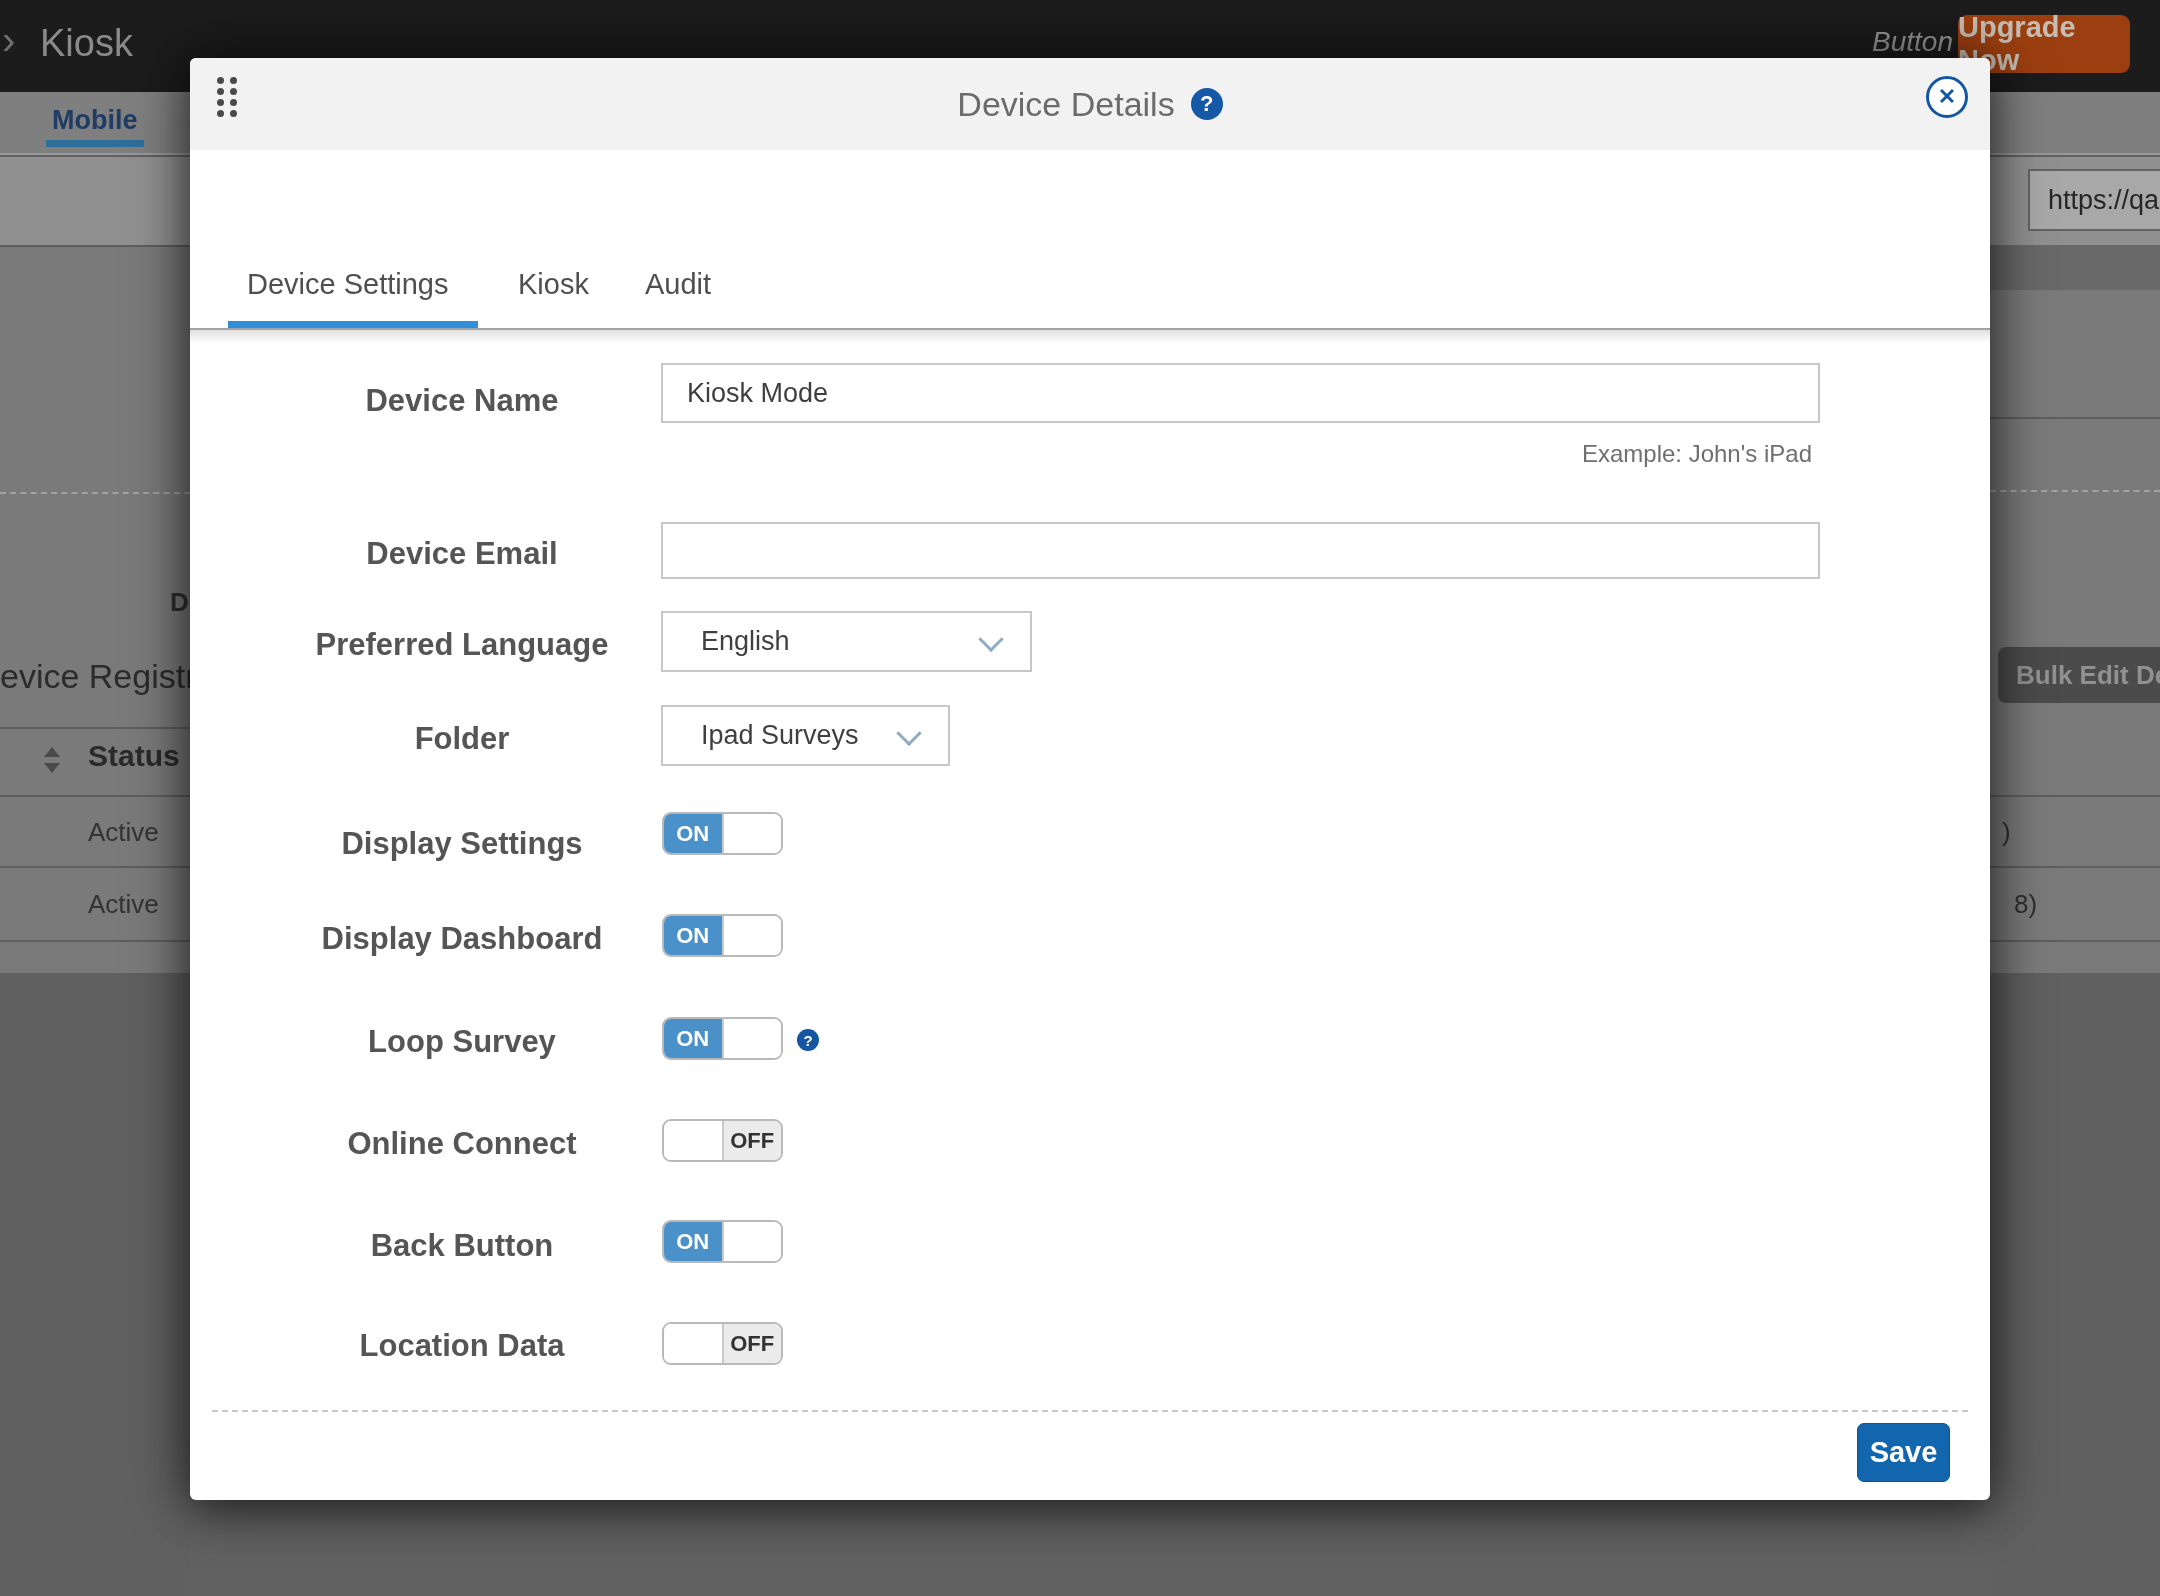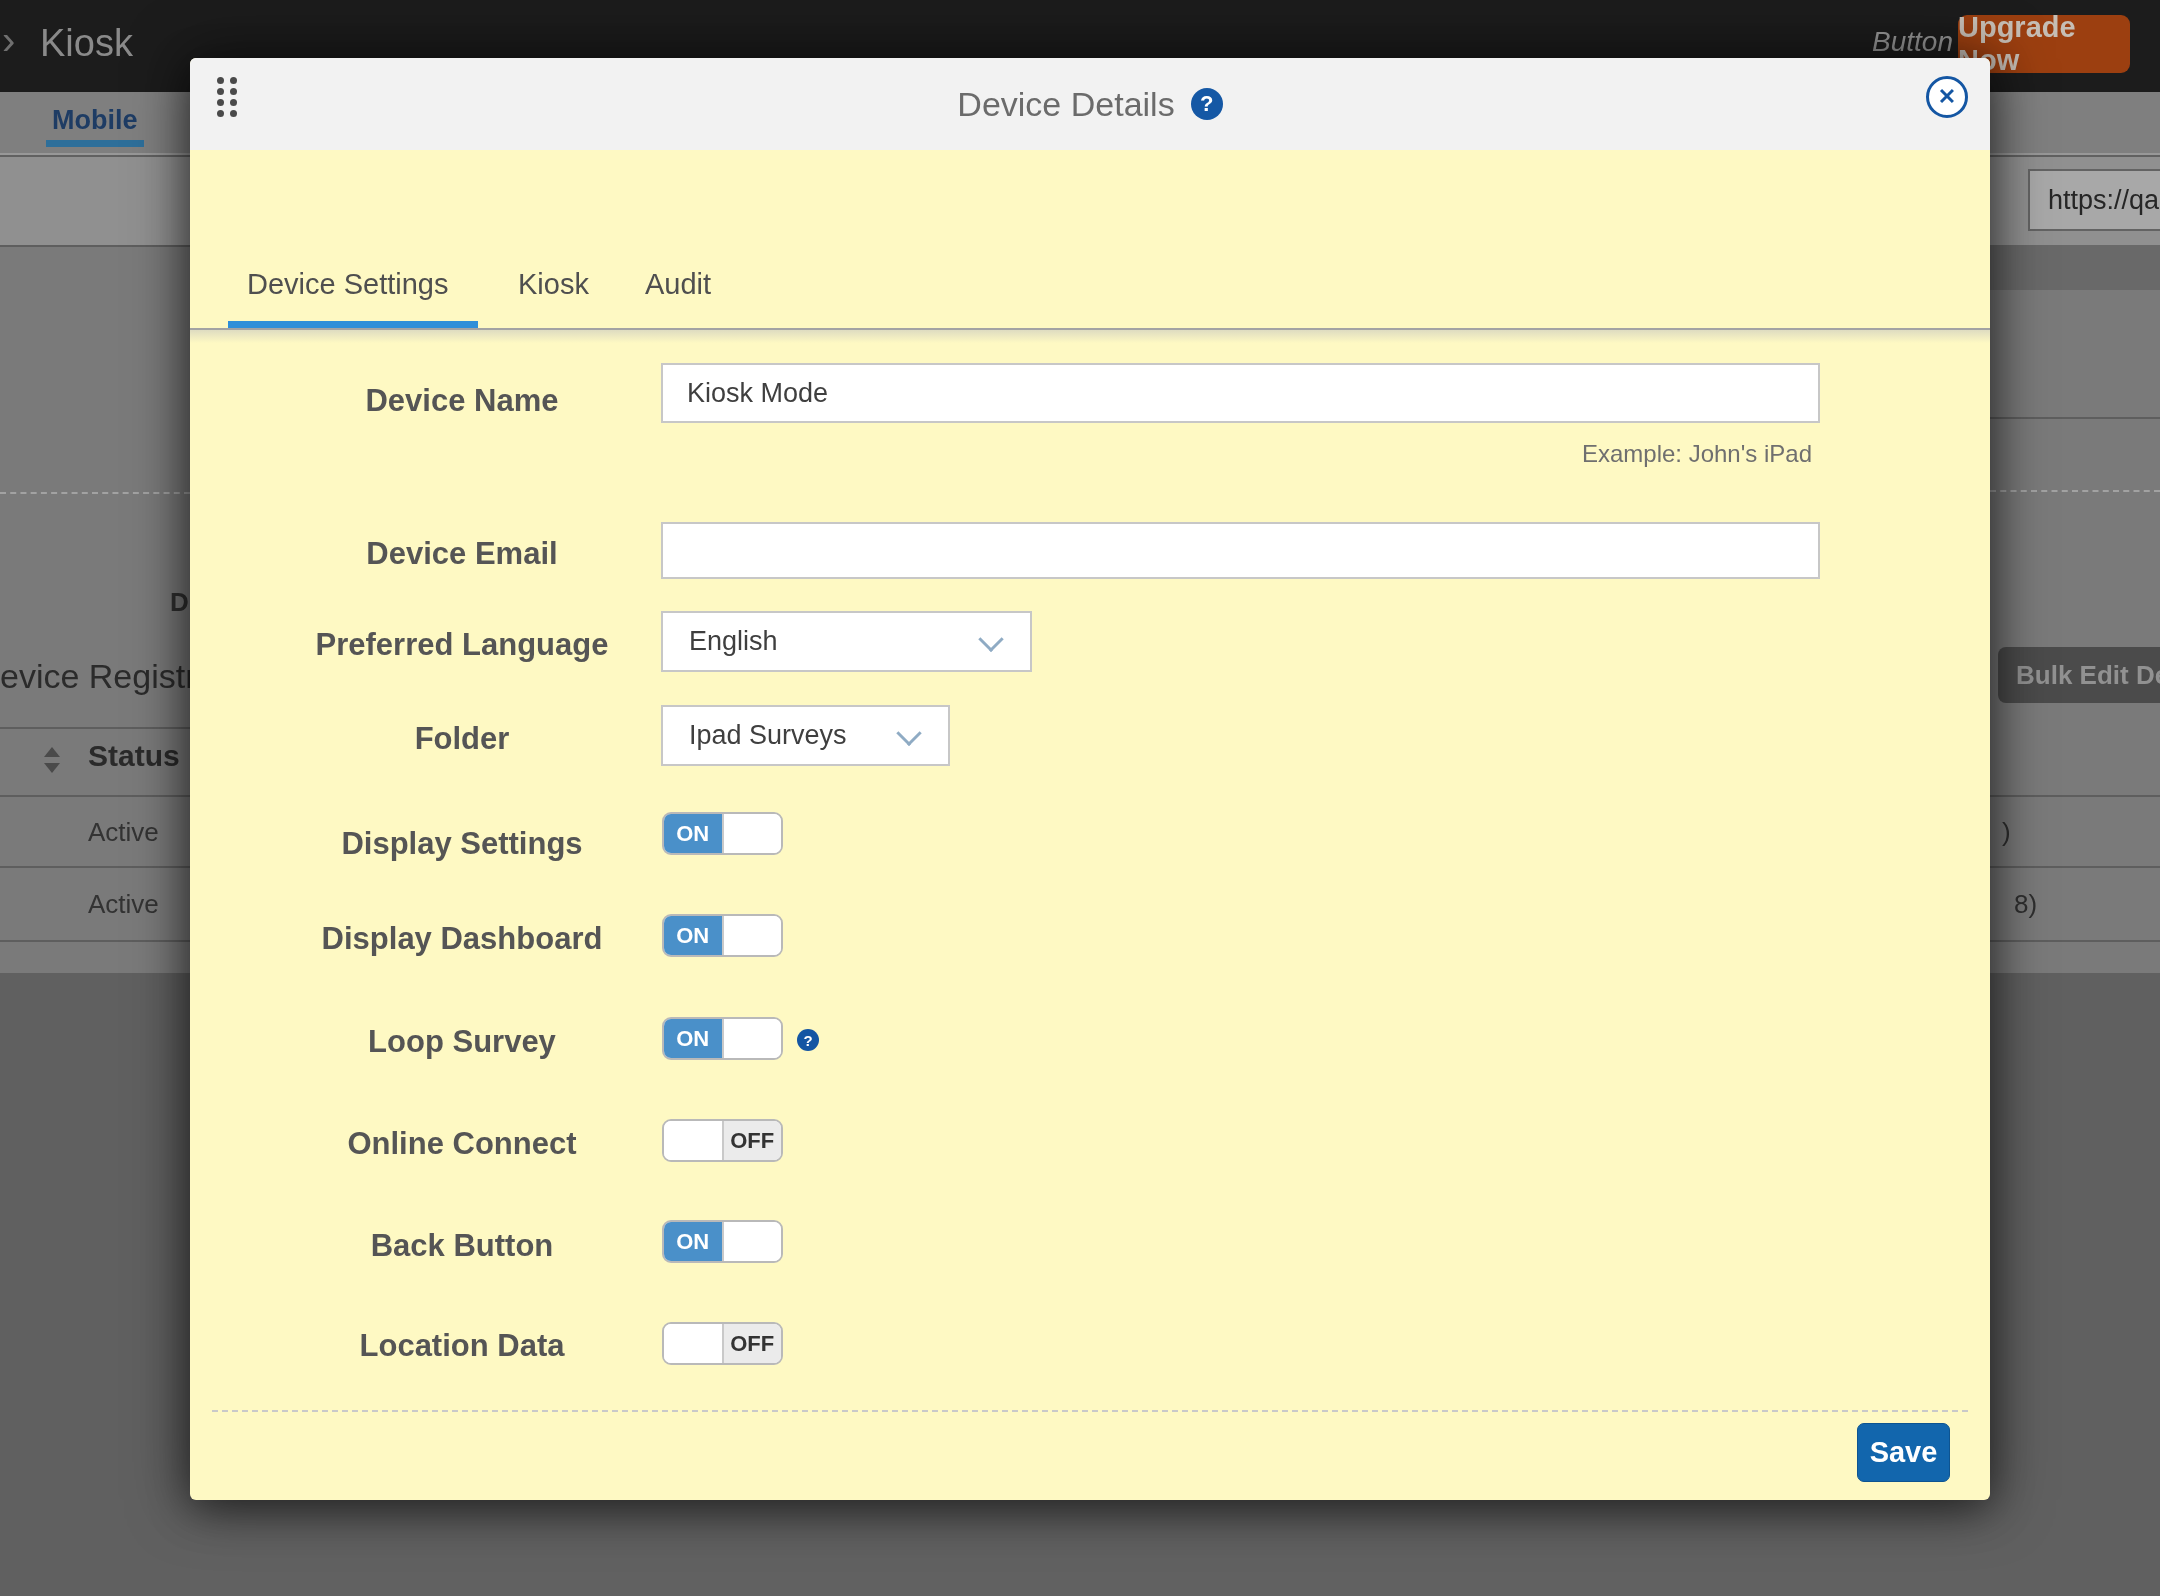--- a/index.html
+++ b/index.html
@@ -39,21 +39,21 @@
   .url-box{position:absolute;left:38px;top:12px;width:180px;height:62px;background:#a8a8a8;
            border:2px solid #636363;box-sizing:border-box;overflow:hidden;
            font-size:27px;font-weight:500;color:#262626;line-height:58px;padding-left:18px;white-space:nowrap;}
   .bulk-btn{position:absolute;left:8px;top:490px;width:220px;height:56px;background:#4b4b4b;border-radius:8px;
             color:#919191;font-size:26px;font-weight:bold;line-height:56px;padding-left:18px;
             overflow:hidden;white-space:nowrap;box-sizing:border-box;}
   .frag-paren1{position:absolute;left:12px;top:660px;font-size:26px;color:#2f2f2f;}
   .frag-paren2{position:absolute;left:24px;top:732px;font-size:26px;color:#2f2f2f;}
 
   
-  .modal{position:absolute;left:190px;top:58px;width:1800px;height:1442px;background:#fef9c3;border-radius:6px;
+  .modal{position:absolute;left:190px;top:58px;width:1800px;height:1442px;background:#ffffff;border-radius:6px;
          box-shadow:0 0 60px rgba(0,0,0,.55), 0 10px 40px rgba(0,0,0,.4);z-index:10;}
   .modal-titlebar{position:absolute;left:0;top:0;width:100%;height:92px;background:#f2f2f2;border-radius:6px 6px 0 0;}
   .drag-dots{position:absolute;left:27px;top:19px;display:grid;grid-template-columns:repeat(2,7px);
              grid-template-rows:repeat(4,7px);gap:4px 6px;cursor:move;}
   .drag-dots i{width:7px;height:7px;border-radius:50%;background:#4a4a4a;}
   .title-wrap{position:absolute;left:0;top:0;width:100%;height:92px;display:flex;align-items:center;
               justify-content:center;gap:16px;}
   .modal-title{font-size:34px;color:#6b6b6b;}
   .help-badge{width:32px;height:32px;border-radius:50%;background:#1558a5;color:#fff;font-size:22px;
               font-weight:bold;display:flex;align-items:center;justify-content:center;cursor:pointer;}
@@ -71,21 +71,21 @@
   .tab-shadow{position:absolute;left:0;top:272px;width:100%;height:13px;
               background:linear-gradient(#bfbfbf,rgba(191,191,191,0));opacity:.5;}
 
   .f-label{position:absolute;left:100px;width:344px;text-align:center;font-size:31px;font-weight:bold;
            color:#555;white-space:nowrap;}
   .text-input{position:absolute;left:471px;width:1159px;border:2px solid #c7c7c7;box-sizing:border-box;
               font-size:27px;color:#3f3f3f;padding:0 24px;background:#fff;font-family:inherit;outline:none;}
   .in-name{top:305px;height:60px;} .in-email{top:464px;height:57px;}
   .hint{position:absolute;top:382px;right:178px;font-size:24px;color:#6f6f6f;}
   .select-box{position:absolute;left:471px;height:61px;border:2px solid #c7c7c7;box-sizing:border-box;background:#fff;
-              display:flex;align-items:center;padding-left:26px;font-size:27px;color:#3f3f3f;cursor:pointer;}
+              display:flex;align-items:center;padding-left:38px;font-size:27px;color:#3f3f3f;cursor:pointer;}
   .sel-lang{top:553px;width:371px;} .sel-folder{top:647px;width:289px;text-align:right;}
   .chev{position:absolute;right:30px;top:50%;width:15px;height:15px;border-right:3px solid #8fabc4;
         border-bottom:3px solid #8fabc4;transform:translateY(-65%) rotate(45deg);}
 
   .toggle{position:absolute;left:472px;width:121px;height:43px;border:2px solid #b9b9b9;border-radius:9px;
           overflow:hidden;display:flex;box-sizing:border-box;background:#fff;cursor:pointer;}
   .toggle .seg{flex:1;display:flex;align-items:center;justify-content:center;font-size:22px;font-weight:bold;}
   .toggle.on .seg.state{background:#4a90c9;color:#fff;}
   .toggle.on .seg.knob{background:#fff;border-left:2px solid #c9c9c9;}
   .toggle.off .seg.knob{background:#fff;border-right:2px solid #c9c9c9;}

